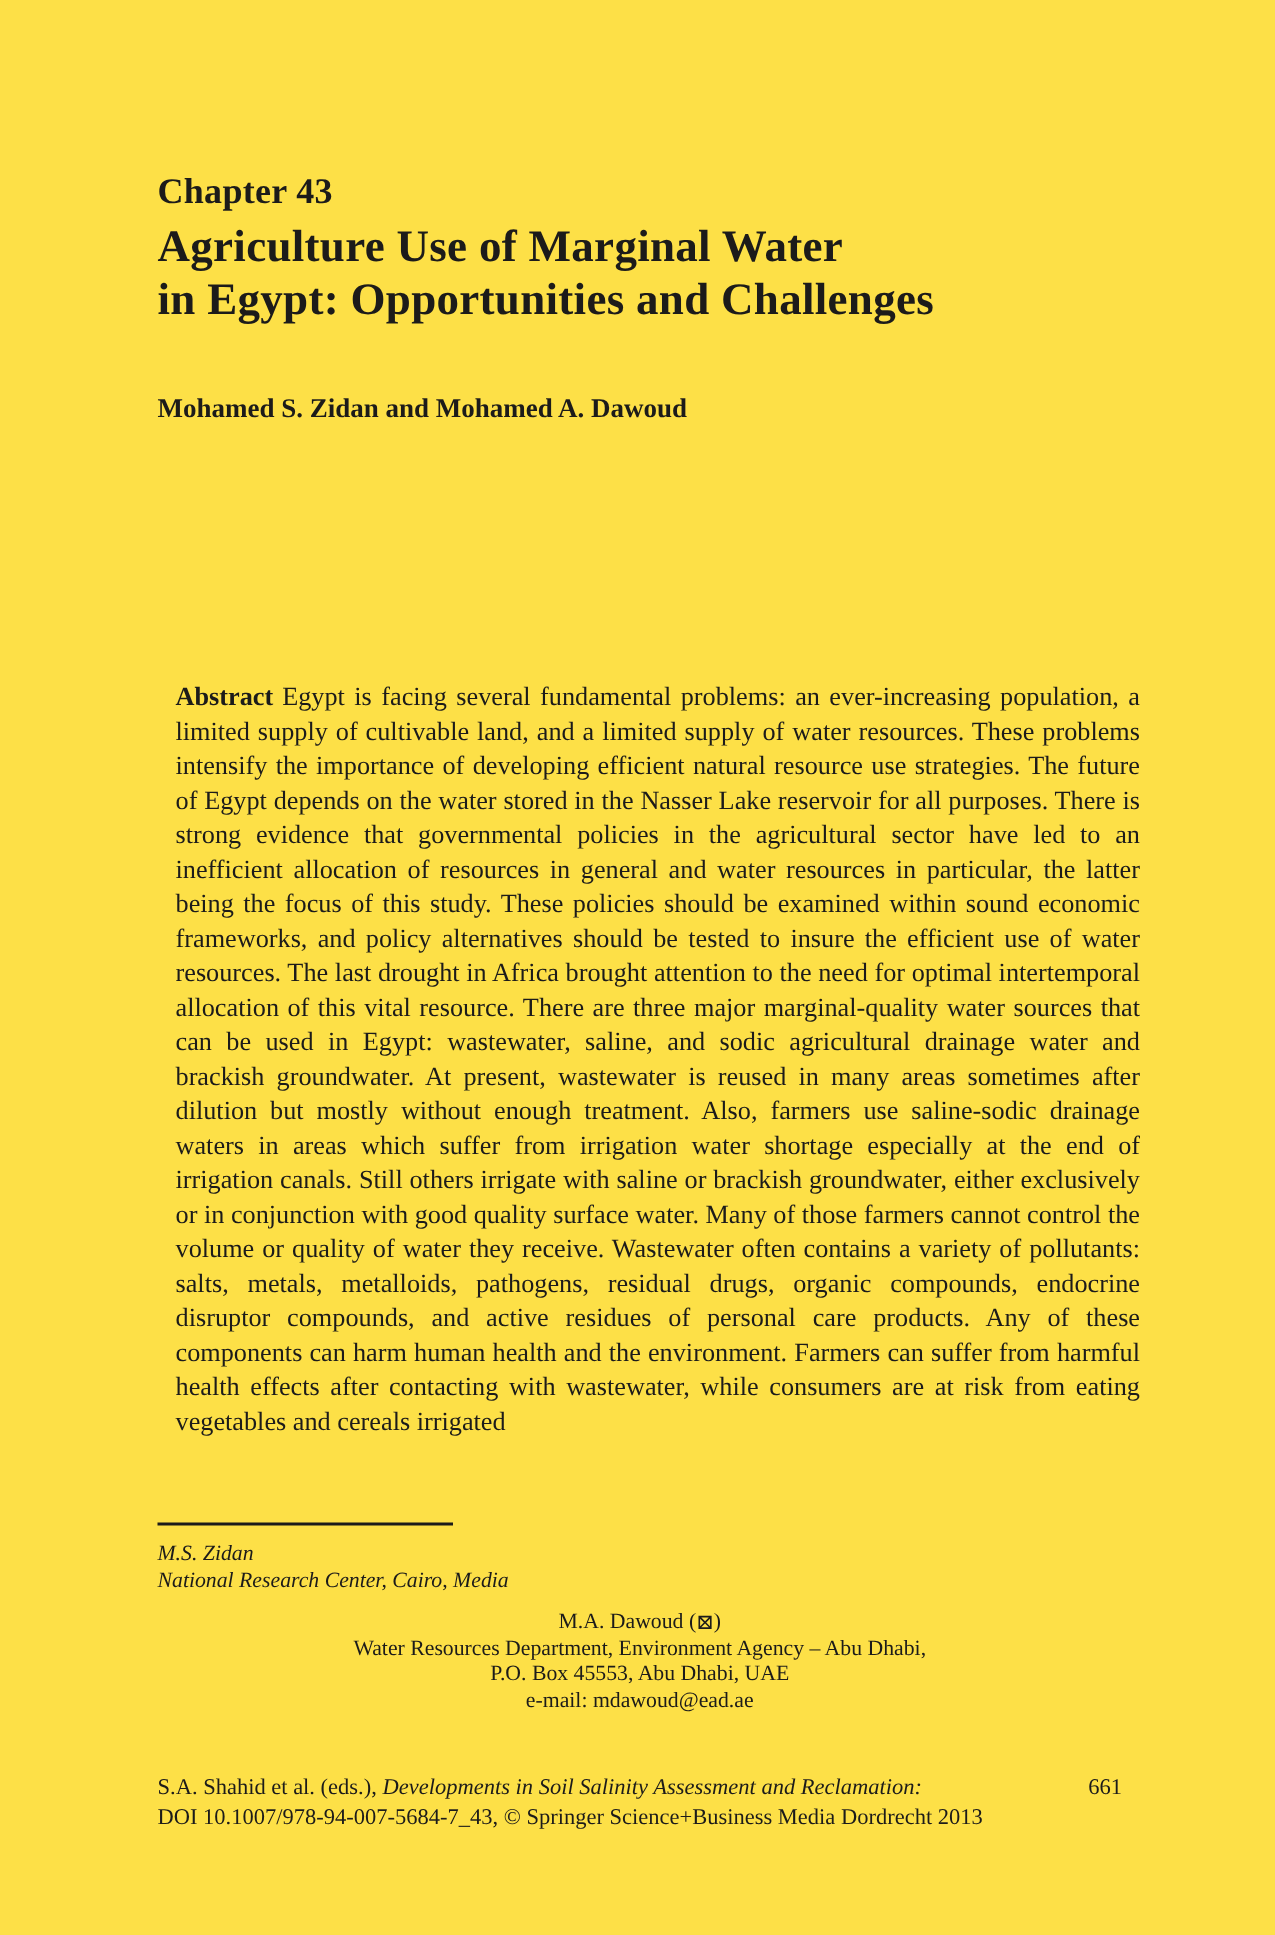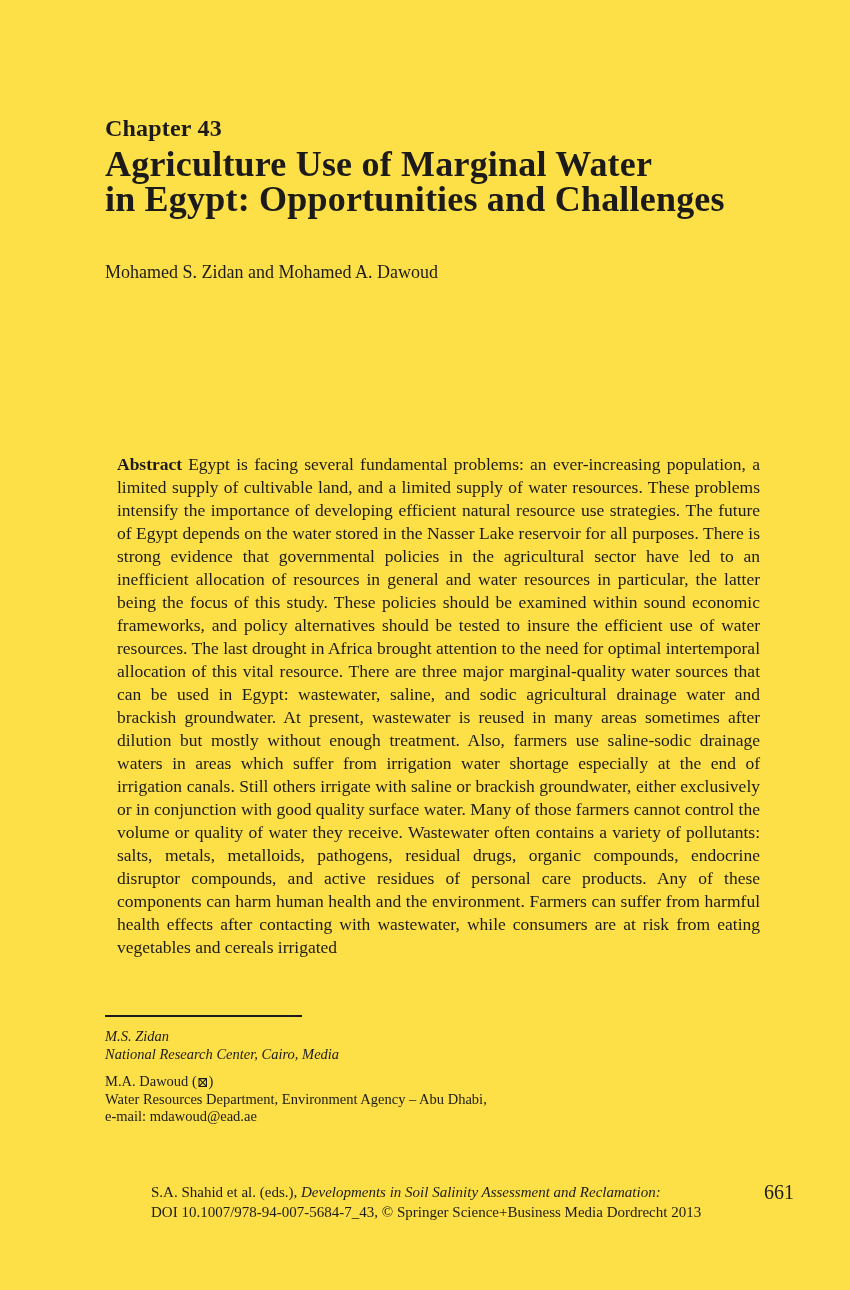--- a/index.html
+++ b/index.html
@@ -23,32 +23,32 @@
     font-size: 24px;
     font-weight: bold;
     line-height: 28px;
     letter-spacing: 0.2px;
   }
   .title {
     position: absolute;
     left: 105px;
     top: 147px;
     margin: 0;
-    font-size: 36px;
+    font-size: 30px;
     font-weight: bold;
     line-height: 35px;
     letter-spacing: 0.2px;
   }
   .title .tline { display: block; }
   .authors {
     position: absolute;
     left: 105px;
     top: 261px;
     font-size: 18px;
-    font-weight: normal;
+    font-weight: bold;
     line-height: 22px;
   }
   .abstract {
     position: absolute;
     left: 105px;
     top: 441px;
     width: 643px;
     margin: 12px;
     font-size: 17.5px;
     line-height: 23px;
@@ -67,41 +67,40 @@
     border-top: 2px solid #1c1b1a;
   }
   .footnote {
     position: absolute;
     left: 105px;
     width: 643px;
     font-size: 14.5px;
     line-height: 17.5px;
   }
   .fn1 { top: 1028px; font-style: italic; }
-  .fn2 { top: 1073px; }
+  .fn2 { top: 1073px; text-align: center; }
   .env {
     font-size: 14px;
     position: relative;
     top: 0.5px;
   }
   .footer {
     position: absolute;
     left: 105px;
     top: 1183px;
     width: 643px;
     font-size: 15px;
     line-height: 19.5px;
-    margin-left: 46px;
   }
   .footer i { font-style: italic; }
   .page-number {
     position: absolute;
     right: 0;
     top: 0;
-    font-size: 20px;
+    font-size: 15px;
     text-align: center;
   }
 </style>
 </head>
 <body>
 
 <div class="page">
 
   <div class="chapter-label">Chapter 43</div>
 
@@ -119,20 +118,21 @@
   <div class="fn-rule"></div>
 
   <div class="footnote fn1">
     <div>M.S. Zidan</div>
     <div>National Research Center, Cairo, Media</div>
   </div>
 
   <div class="footnote fn2">
     <div><span>M.A. Dawoud (</span><span class="env">⊠</span><span>)</span></div>
     <div>Water Resources Department, Environment Agency – Abu Dhabi,</div>
+    <div>P.O. Box 45553, Abu Dhabi, UAE</div>
     <div>e-mail: mdawoud@ead.ae</div>
   </div>
 
   <div class="footer">
     <div class="f-line"><span>S.A. Shahid et al. (eds.), </span><i>Developments in Soil Salinity Assessment and Reclamation:</i></div>
     <div class="f-line">DOI 10.1007/978-94-007-5684-7_43, © Springer Science+Business Media Dordrecht 2013</div>
     <div class="page-number">661</div>
   </div>
 
 </div>

